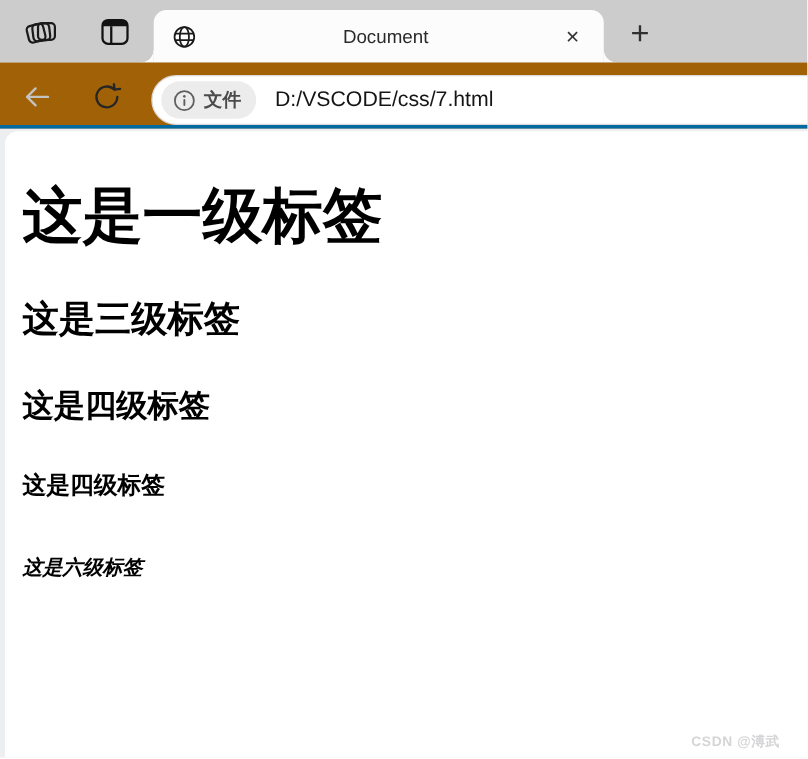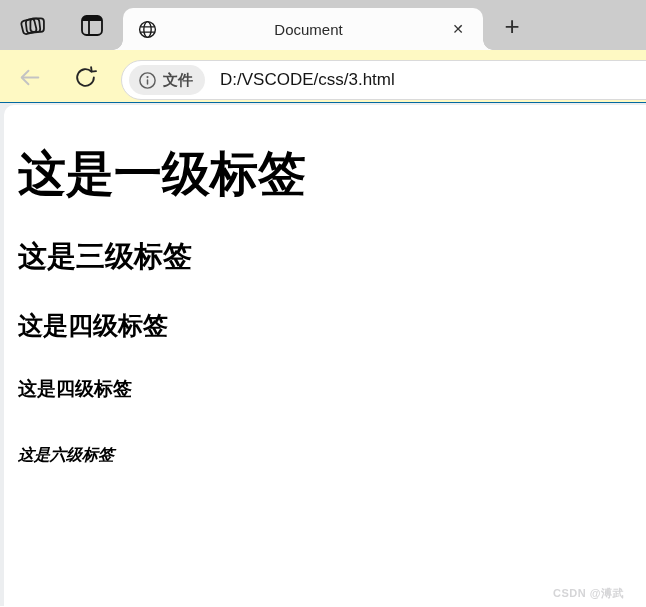--- a/index.html
+++ b/index.html
@@ -43,22 +43,22 @@
     text-align: center; cursor: pointer; border-radius: 4px;
   }
   .newtab {
     position: absolute; left: 497px; top: 11px; width: 30px; height: 30px;
     background: transparent; border: none; font-size: 26px; font-weight: 300;
     color: #2f2f2f; line-height: 28px; text-align: center; cursor: pointer;
   }
 
   
   .toolbar {
-    position: relative; height: 53px; background: #fef9c3;
-    border-bottom: 1px solid #0369a1;
+    position: relative; height: 53px; background: #a16207;
+    border-bottom: 3px solid #0369a1;
   }
   .nav-btn {
     position: absolute; top: 14px; width: 26px; height: 26px;
     background: transparent; border: none; cursor: pointer;
     display: flex; align-items: center; justify-content: center;
   }
   .btn-back { left: 16px; }
   .btn-refresh { left: 72px; }
 
   .addressbar {
@@ -153,21 +153,21 @@
       <div class="chip">
         <span style="display:flex;">
           <svg width="19" height="19" viewBox="0 0 20 20">
             <circle cx="10" cy="10" r="8" fill="none" stroke="#5f5f5f" stroke-width="1.5"></circle>
             <circle cx="10" cy="6.4" r="1.1" fill="#5f5f5f"></circle>
             <rect x="9.2" y="8.7" width="1.6" height="5.8" rx="0.8" fill="#5f5f5f"></rect>
           </svg>
         </span>
         <span class="chip-label">文件</span>
       </div>
-      <span class="url">D:/VSCODE/css/3.html</span>
+      <span class="url">D:/VSCODE/css/7.html</span>
     </div>
   </div>
 
   <div class="viewport">
     <div class="content">
       <h1>这是一级标签</h1>
       <h3>这是三级标签</h3>
       <h4>这是四级标签</h4>
       <h5>这是四级标签</h5>
       <h6>这是六级标签</h6>

